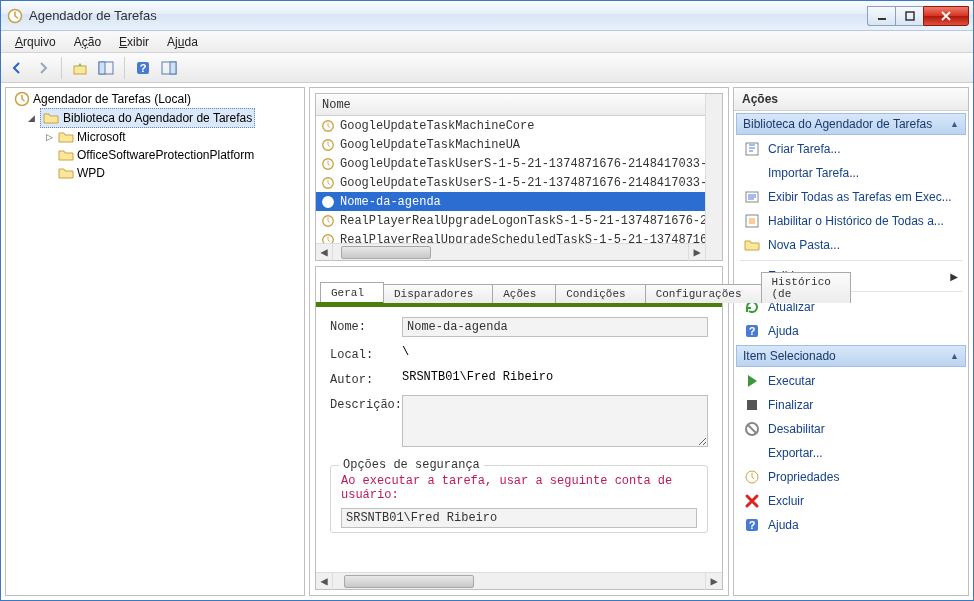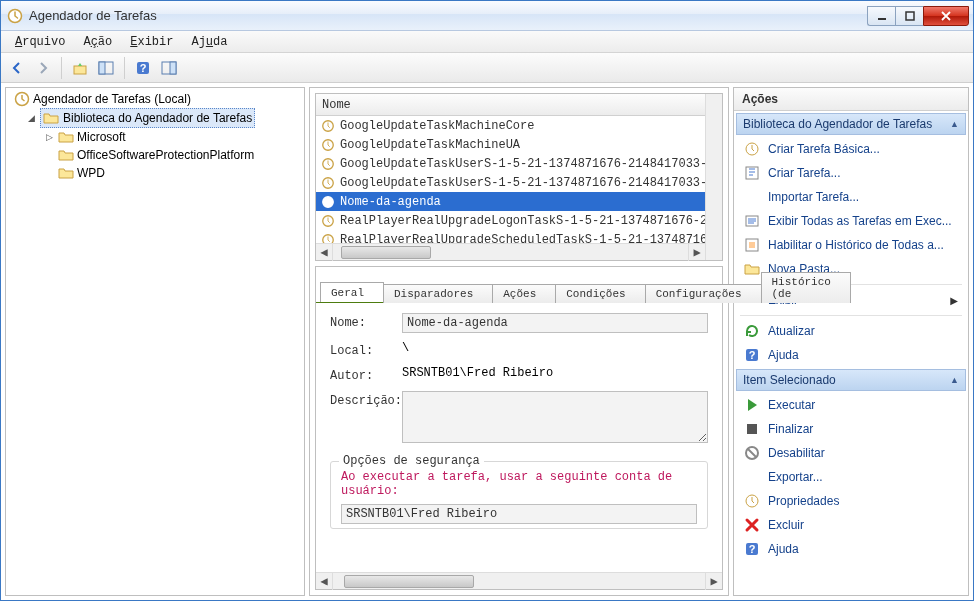--- a/index.html
+++ b/index.html
@@ -45,21 +45,20 @@
 .menubar {
   height: 22px;
   background: linear-gradient(to bottom,#fafafa,#ececec);
   border-bottom: 1px solid #d4d4d4;
   display: flex; align-items: center;
   padding: 0 6px; gap: 2px;
 }
 .menubar .mi {
   padding: 0 8px; color: #222;
   cursor: default;
-  font-family: Liberation Mono, monospace;
 }
 .menubar .mi span { text-decoration: underline; }
 .toolbar {
   height: 30px;
   background: linear-gradient(to bottom,#fcfcfc,#eaeaea);
   border-bottom: 1px solid #cfcfcf;
   display: flex; align-items: center; padding: 0 4px; gap: 2px;
 }
 .tbtn {
   width: 24px; height: 24px;
@@ -131,21 +130,21 @@
   border-bottom:none;
   background: linear-gradient(to bottom,#fbfbfb,#ececec);
   margin-right:-1px;
   font-size:11px; color:#333;
   position:relative; top:1px;
 }
 .tab.active { background:#fff; z-index:2; top:0; padding-top:4px;}
 .tab-nav { margin-left:auto; display:flex; gap:0;}
 .tab-nav .nbtn { width:16px; height:18px; border:1px solid #a9a9a9; background:#f4f4f4; display:flex;align-items:center;justify-content:center; font-size:9px; color:#555;}
 .tab-content {
-  flex:1; border-top:1px solid #4d7c0f; padding: 10px 14px; background:#fff;
+  flex:1; border-top:5px solid #4d7c0f; padding: 10px 14px; background:#fff;
   display:flex; flex-direction:column; gap:8px;
   min-height:0;
 }
 .frow { display:flex; align-items:flex-start; }
 .frow label { width:72px; color:#333; padding-top:3px;}
 .frow .val { flex:1; }
 .txt {
   width:100%; height:20px; padding:2px 4px;
   border:1px solid #bfbfbf; background:#f3f3f3;
   color:#333; font-family:inherit; font-size:12px;
@@ -452,29 +451,20 @@
 
     <div class="pane actions-pane">
       <div class="ahdr">Ações</div>
       <div class="section-title">
         <span>Biblioteca do Agendador de Tarefas</span>
         <span class="chev">▲</span>
       </div>
       <div class="aitem">
           <span class="ico">
             <svg viewBox="0 0 16 16">
-              <circle cx="8" cy="8" r="6" fill="#fff" stroke="#caa245"></circle>
-              <path d="M8 4v4l2 2" stroke="#caa245" fill="none"></path>
-            </svg>
-          </span>
-          <span>Criar Tarefa Básica...</span>
-        </div>
-      <div class="aitem">
-          <span class="ico">
-            <svg viewBox="0 0 16 16">
               <rect x="2" y="2" width="12" height="12" fill="#fff" stroke="#888"></rect>
               <path d="M5 4h6M5 7h6M5 10h4" stroke="#4a7ad0"></path>
             </svg>
           </span>
           <span>Criar Tarefa...</span>
         </div>
       <div class="aitem">
           <span class="ico"></span>
           <span>Importar Tarefa...</span>
         </div>

